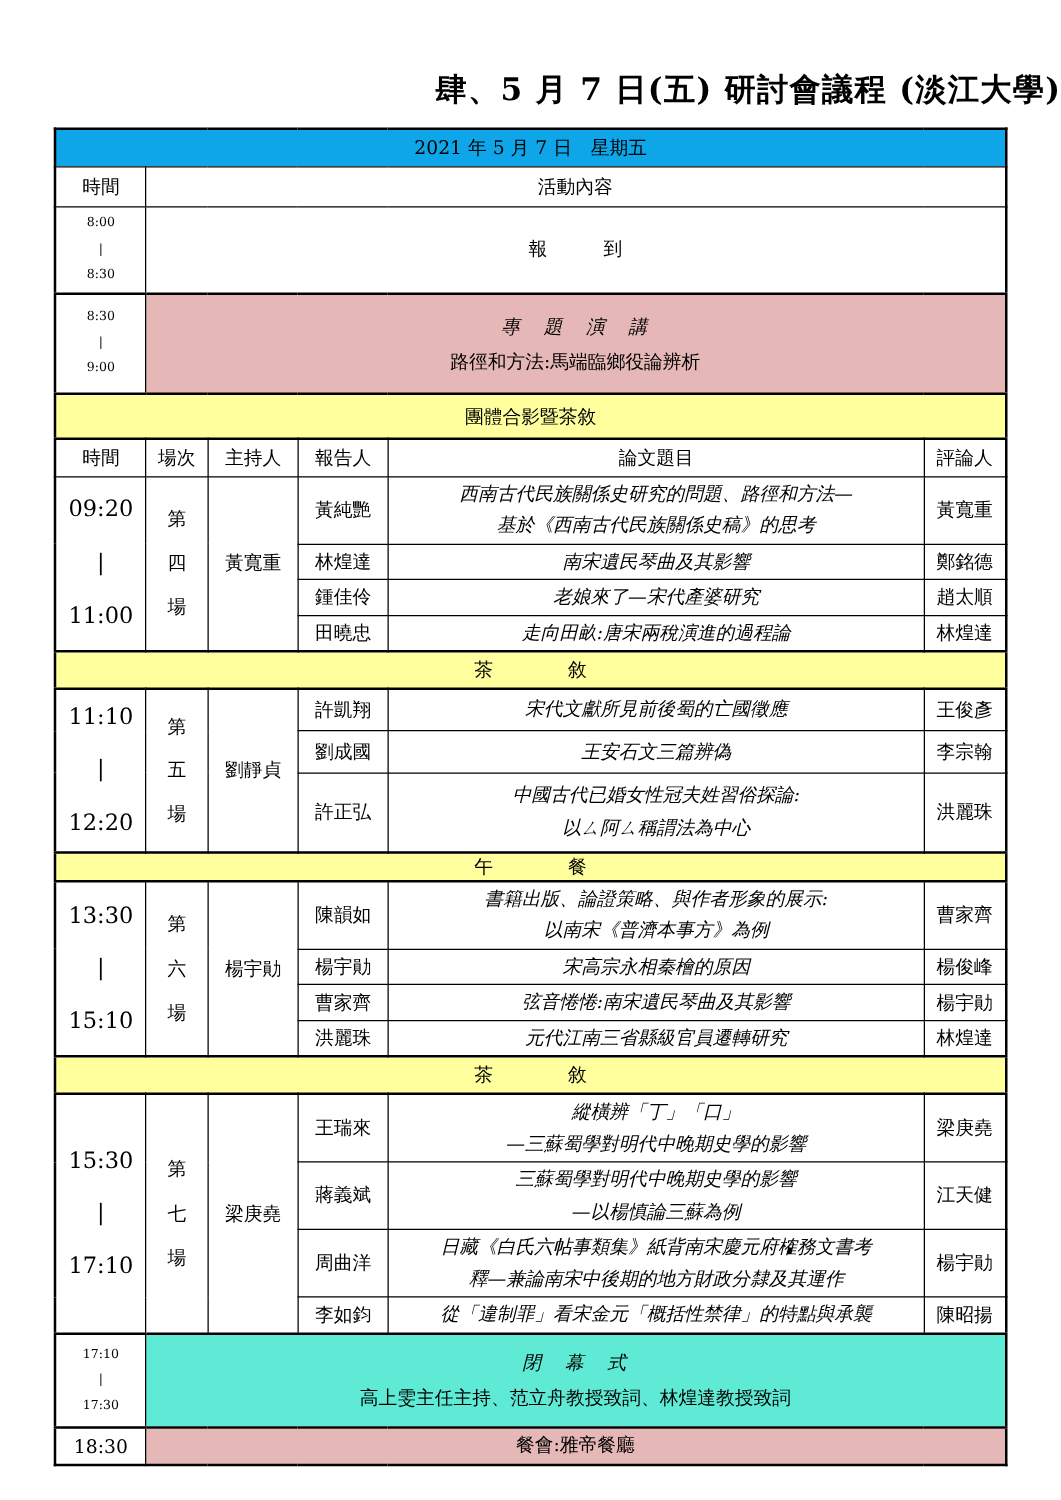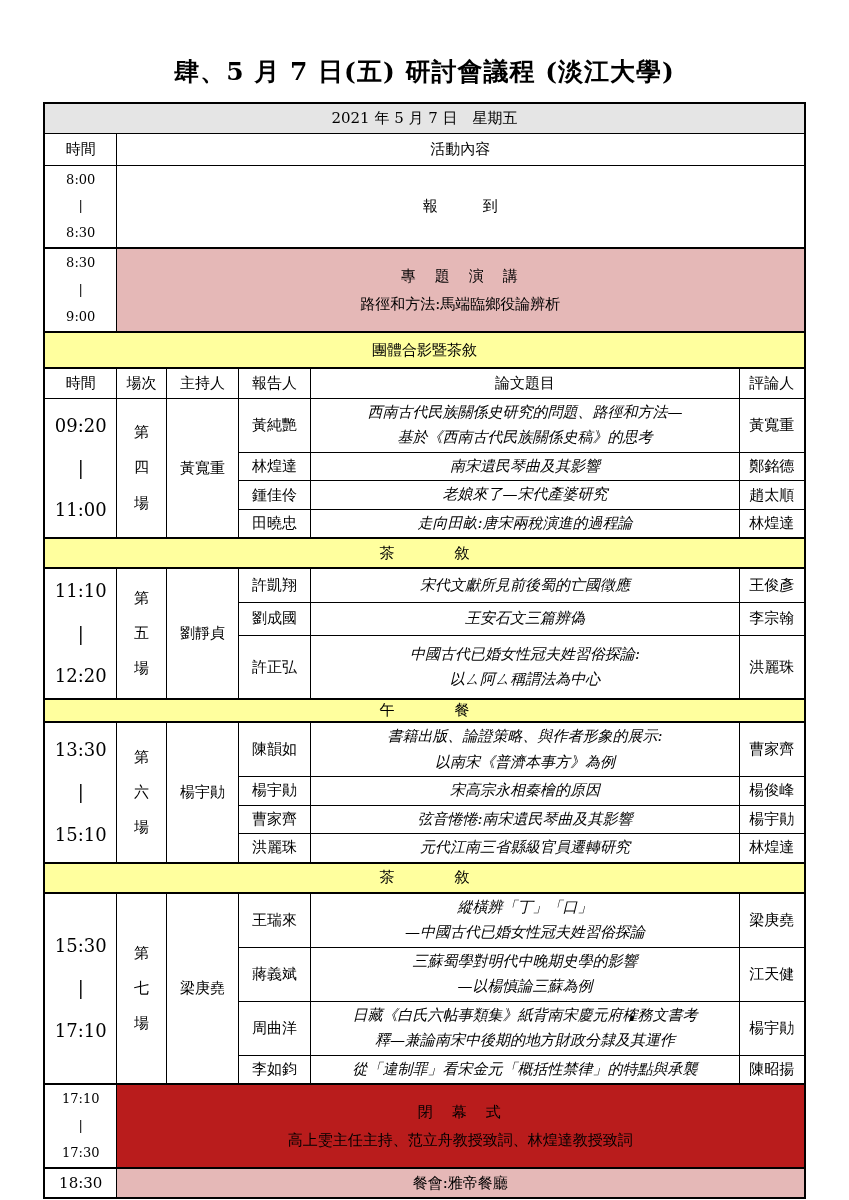--- a/index.html
+++ b/index.html
@@ -2,42 +2,42 @@
 <html><head>
 <meta charset="utf-8">
 <style>
   html,body { margin:0; padding:0; }
   body {
     width: 849px; height: 1200px; background:#ffffff; color:#000;
     font-family: "DejaVu Serif","Liberation Serif",serif;
     position: relative;
   }
   .page-title {
-    text-align:center; font-weight:bold; font-size:25px;
+    text-align:right; font-weight:bold; font-size:25px;
     padding-top:55px; margin:0 0 14px 0; letter-spacing:1px;
   }
   table.sched {
     width:760px; margin:0 auto; border-collapse:collapse; table-layout:fixed;
     border:2px solid #000;
   }
   td {
     border:1px solid #000; text-align:center; vertical-align:middle;
     font-size:15px; padding:1px 3px; box-sizing:border-box; overflow:hidden;
   }
-  .time-cell  { white-space:pre-line; line-height:2.05; font-size:13px; }
+  .time-cell  { white-space:pre-line; line-height:2.05; font-size:10px; }
   .sess-time  { white-space:pre-line; line-height:2.35; font-size:18px; }
   .sess-label { white-space:pre-line; line-height:2.35; }
   .title-cell { white-space:pre-line; line-height:1.7;font-style:italic; }
-  .orange { background:#e5e5e5; }
+  .orange { background:#0ea5e9; }
   .pink   { background:#E5B8B7; }
   .yellow { background:#FFFF9E; }
-  .blue   { background:#b91c1c; }
+  .blue   { background:#5eead4; }
   tr.sep  td { border-top:2px solid #000; }
   tr.sepb td { border-bottom:2px solid #000; }
-  .two-line .l1 { margin-bottom:9px; letter-spacing:2px; }
+  .two-line .l1 { margin-bottom:9px; letter-spacing:2px;font-style:italic; }
 </style>
 </head>
 <body>
 
 <h1 class="page-title">肆、5 月 7 日(五) 研討會議程 (淡江大學)</h1>
 
 <table class="sched">
   <colgroup>
     <col style="width:72px">
       <col style="width:50px">
@@ -184,21 +184,21 @@
   <tr style="height:52px">
     <td rowspan="4" class="sess-time">15:30
 |
 17:10</td>
     <td rowspan="4" class="sess-label">第
 七
 場</td>
     <td rowspan="4">梁庚堯</td>
     <td>王瑞來</td>
     <td class="title-cell">縱橫辨「丁」「口」
-—中國古代已婚女性冠夫姓習俗探論</td>
+—三蘇蜀學對明代中晚期史學的影響</td>
     <td>梁庚堯</td>
   </tr>
   <tr style="height:52px">
     <td>蔣義斌</td>
     <td class="title-cell">三蘇蜀學對明代中晚期史學的影響
 —以楊慎論三蘇為例</td>
     <td>江天健</td>
   </tr>
   <tr style="height:46px">
     <td>周曲洋</td>

